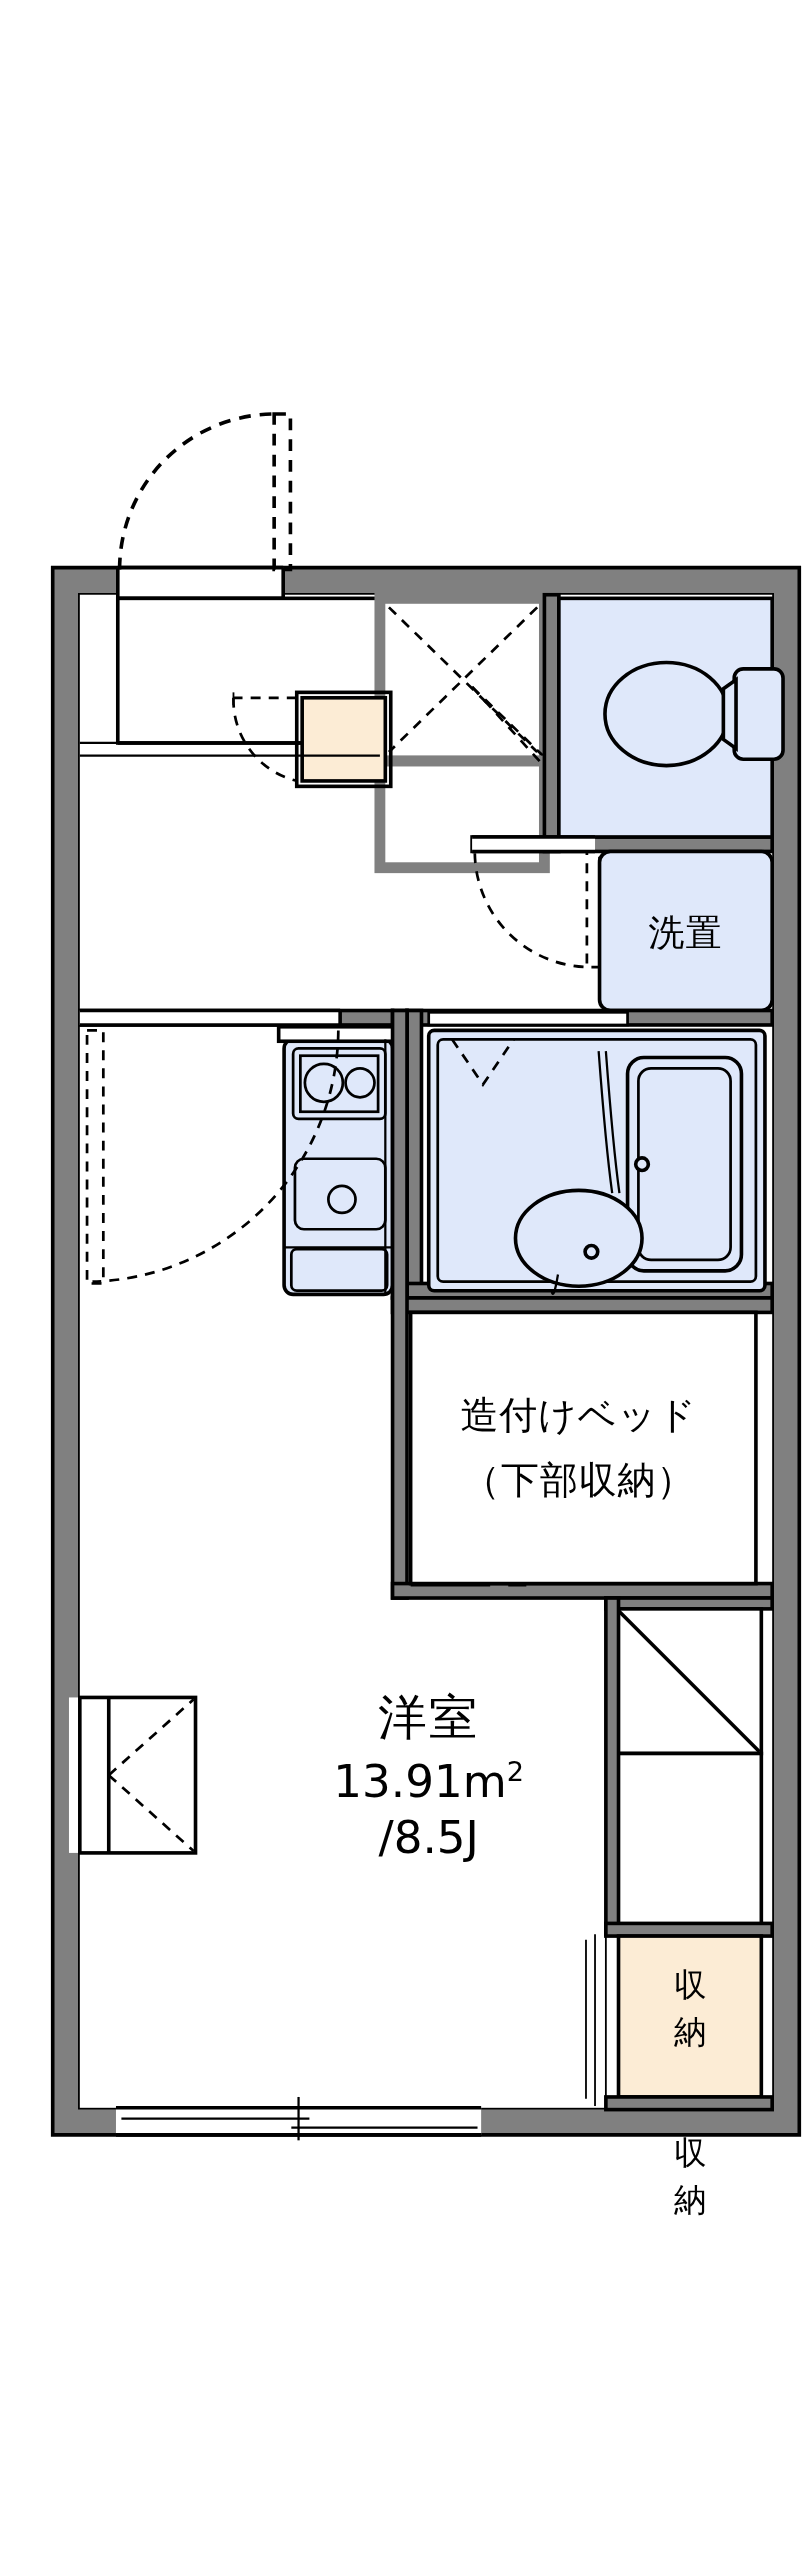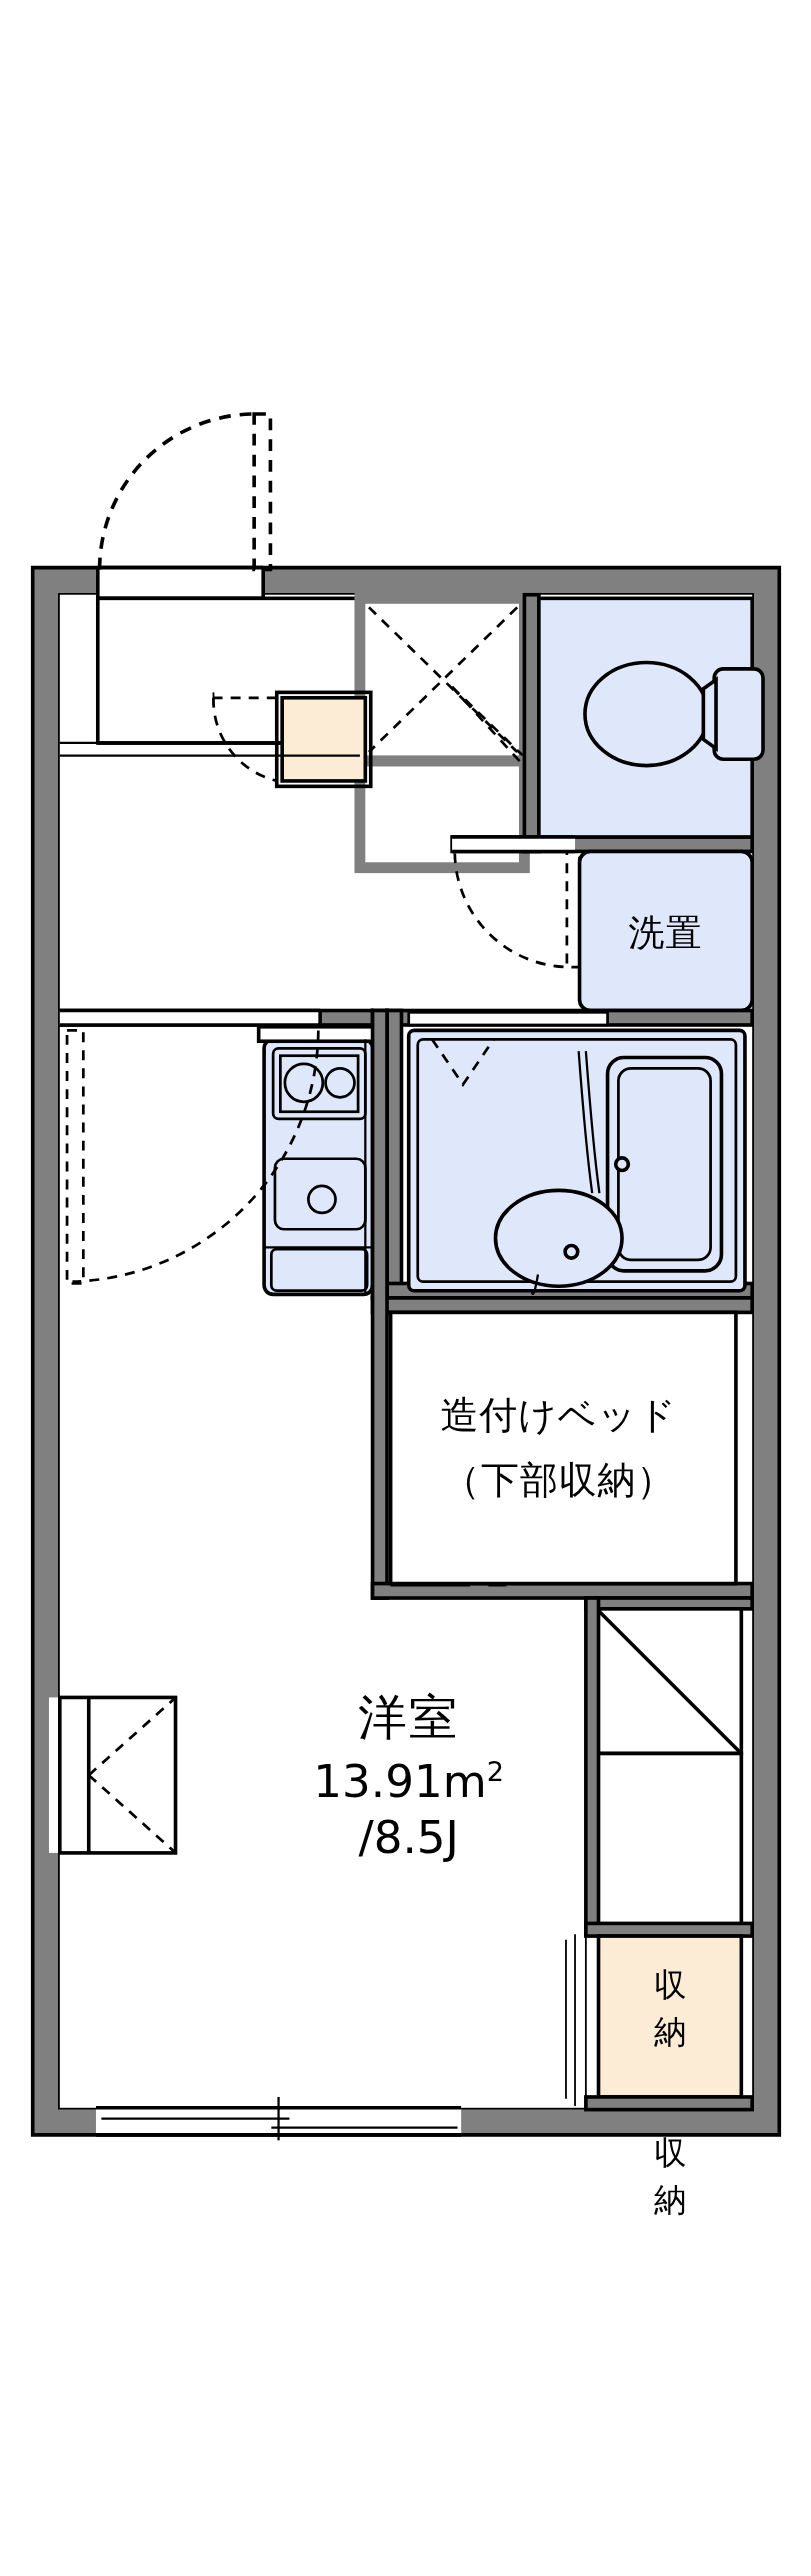--- a/index.html
+++ b/index.html
@@ -11,20 +11,21 @@
     width: 812px;
     height: 2576px;
     font-family: "Liberation Sans", "DejaVu Sans", sans-serif;
     overflow: hidden;
   }
   #floorplan-root {
     position: relative;
     width: 788px;
     height: 2576px;
     background: #ffffff;
+    margin-left: 20px;
   }
   svg#plan-svg {
     display: block;
     width: 812px;
     height: 2576px;
   }
   .wall-outer { fill: #808080; stroke: #000000; stroke-width: 4; }
   .wall-inner { fill: #808080; stroke: #000000; stroke-width: 4; }
   .room-floor { fill: #ffffff; stroke: none; }
   .fixture-blue { fill: #dfe8fa; stroke: #000000; stroke-width: 4; }

